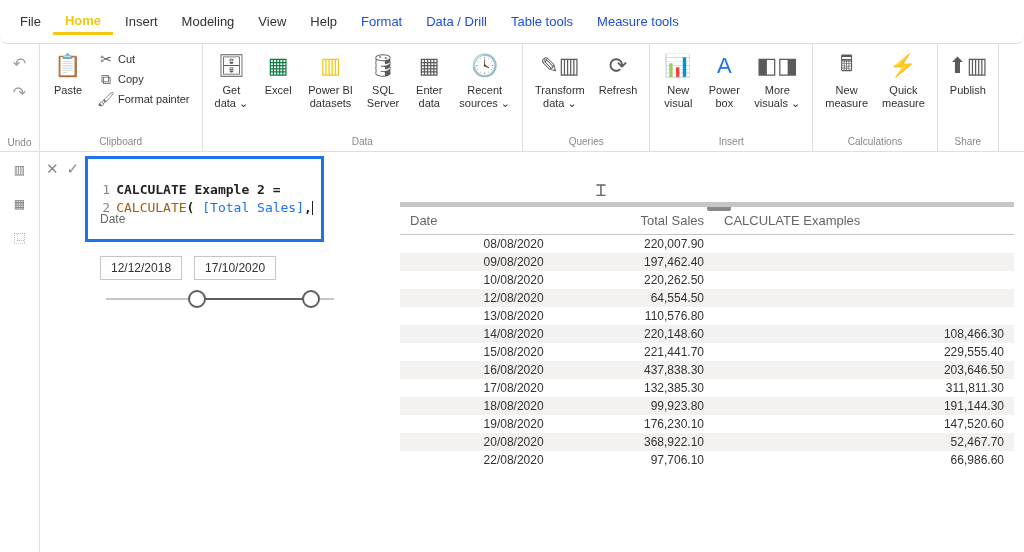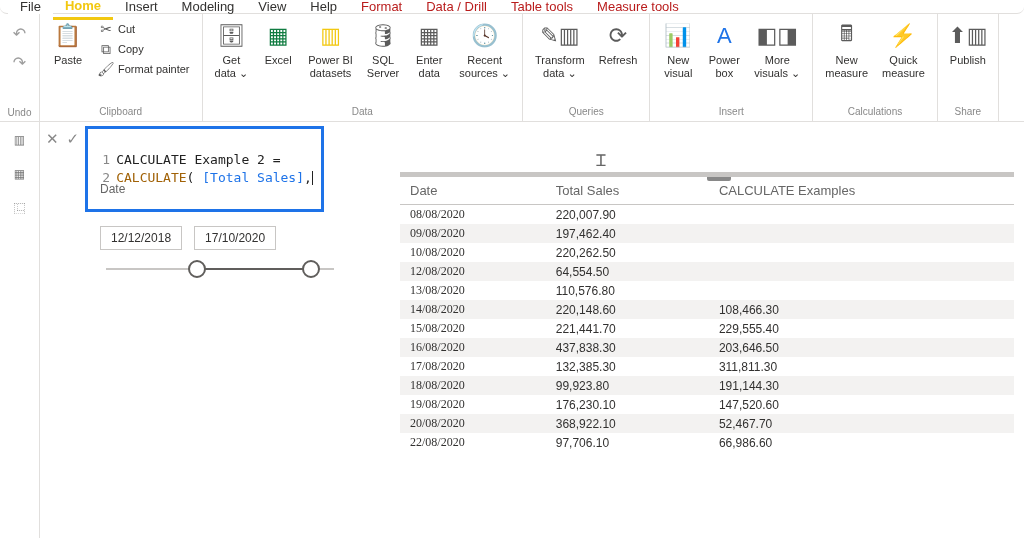--- a/index.html
+++ b/index.html
@@ -1,22 +1,22 @@
 <!DOCTYPE html>
 <html><head>
 <meta charset="utf-8">
 <style>
 * { box-sizing: border-box; margin: 0; padding: 0; }
 body { font-family: 'Segoe UI', Arial, sans-serif; font-size: 12px; color: #323130; background: #fff; width: 1024px; height: 552px; overflow: hidden; }
 
-.menubar { display: flex; align-items: center; height: 14px; padding: 0 8px; border-bottom: 1px solid #e1dfdd; background: #fff; border-radius: 8px; }
+.menubar { display: flex; align-items: center; height: 44px; padding: 0 8px; border-bottom: 1px solid #e1dfdd; background: #fff; border-radius: 8px; }
 .menubar .tab { padding: 4px 12px; cursor: pointer; font-size: 13px; color: #323130; }
 .menubar .tab.file { background: #fff; }
 .menubar .tab.active { color: #f2c811; font-weight: 600; border-bottom: 3px solid #f2c811; }
-.menubar .tab.contextual { color: #b91c1c; }
+.menubar .tab.contextual { color: #1d4ed8; }
 
 .ribbon { display: flex; align-items: stretch; height: 108px; border-bottom: 1px solid #e1dfdd; background: #fff; }
 .undo-col { width: 40px; display: flex; flex-direction: column; align-items: center; justify-content: flex-start; padding-top: 10px; gap: 10px; border-right: 1px solid #e1dfdd; }
 .undo-col .ui { font-size: 16px; color: #9e9e9e; cursor: pointer; }
 .undo-col .glabel { font-size: 10px; color: #888; margin-top: auto; padding-bottom: 3px; }
 
 .r-group { border-right: 1px solid #e1dfdd; display: flex; flex-direction: column; padding: 4px 6px 2px 6px; }
 .r-group .items { flex: 1; display: flex; align-items: flex-start; gap: 2px; }
 .r-group .glabel { font-size: 10px; color: #888; text-align: center; padding-bottom: 2px; }
 
@@ -32,44 +32,44 @@
 .view-switch { width: 40px; border-right: 1px solid #e1dfdd; display: flex; flex-direction: column; align-items: center; padding-top: 6px; gap: 10px; }
 .view-switch .vbtn { width: 24px; height: 24px; display: flex; align-items: center; justify-content: center; color: #777; cursor: pointer; }
 
 .formula-row { display: flex; align-items: flex-start; padding: 4px 6px; gap: 6px; }
 .fx-ctrl { display: flex; gap: 8px; align-items: center; padding-top: 4px; }
 .fx-ctrl span { color: #888; font-size: 15px; cursor: pointer; }
 .formula-box { border: 3px solid #1e73e8; padding: 4px 8px; font-family: Consolas, monospace; font-size: 13px; line-height: 18px; white-space: pre; background: #fff; }
 .formula-box .ln { color: #888; display: inline-block; width: 14px; text-align: right; margin-right: 6px; }
 .formula-box .kw { color: #a16207; }
 .formula-box .fld { color: #1e73e8; }
-.formula-box .txt { color: #222; }
+.formula-box .txt { color: #222; font-weight: bold; }
 .cursor-bar { display: inline-block; width: 1px; height: 14px; background: #222; vertical-align: text-bottom; }
 
 .main-area { flex: 1; position: relative; }
 .text-cursor { position: absolute; left: 556px; top: 30px; font-size: 16px; color: #666; }
 
 .slicer { position: absolute; left: 60px; top: 60px; width: 240px; font-size: 12px; }
 .slicer .title { color: #666; margin-bottom: 6px; font-size: 12px; }
 .slicer .dates { display: flex; gap: 12px; margin-bottom: 10px; }
 .slicer .dates .db { border: 1px solid #c8c6c4; padding: 4px 10px; background: #fff; font-size: 12px; margin-top: 24px; }
 .slicer .track { position: relative; height: 18px; margin: 10px 6px 0 6px; }
 .slicer .track .rail { position: absolute; left: 0; right: 0; top: 8px; height: 2px; background: #c8c6c4; }
 .slicer .track .filled { position: absolute; left: 40%; right: 10%; top: 8px; height: 2px; background: #605e5c; }
 .slicer .track .handle { position: absolute; top: 0; width: 18px; height: 18px; border: 2px solid #605e5c; border-radius: 50%; background: #fff; cursor: pointer; }
 .slicer .track .h1 { left: calc(40% - 9px); }
 .slicer .track .h2 { left: calc(90% - 9px); }
 
 .tbl-wrap { position: absolute; left: 360px; top: 50px; right: 10px; bottom: 0; border-top: 5px solid #c8c6c4; overflow: hidden; }
 .rhandle { position: absolute; left: 50%; top: -4px; width: 24px; height: 8px; background: #888; border-radius: 2px; }
 .tbl { width: 100%; font-size: 12px; border-collapse: collapse; }
 .tbl th { text-align: left; font-weight: 400; color: #666; padding: 6px 10px; border-bottom: 1px solid #c8c6c4; font-size: 13px; }
-.tbl th:nth-child(2), .tbl td.num { text-align: left; }
+.tbl th:nth-child(2), .tbl td.num { text-align: right; }
 .tbl td { padding: 2px 10px; }
-.tbl td.date { text-align: left; font-family: Liberation Serif, serif; }
+.tbl td.date { text-align: right; }
 .tbl tbody tr:nth-child(even) td { background: #f3f2f1; }
 </style>
 </head>
 <body>
 
 <div class="menubar">
   <div class="tab file">File</div>
   <div id="menu-tabs" style="display: contents;"><div class="tab active">Home</div><div class="tab">Insert</div><div class="tab">Modeling</div><div class="tab">View</div><div class="tab">Help</div></div>
   <div id="menu-ctx" style="display: contents;"><div class="tab contextual">Format</div><div class="tab contextual">Data / Drill</div><div class="tab contextual">Table tools</div><div class="tab contextual">Measure tools</div></div>
 </div>

